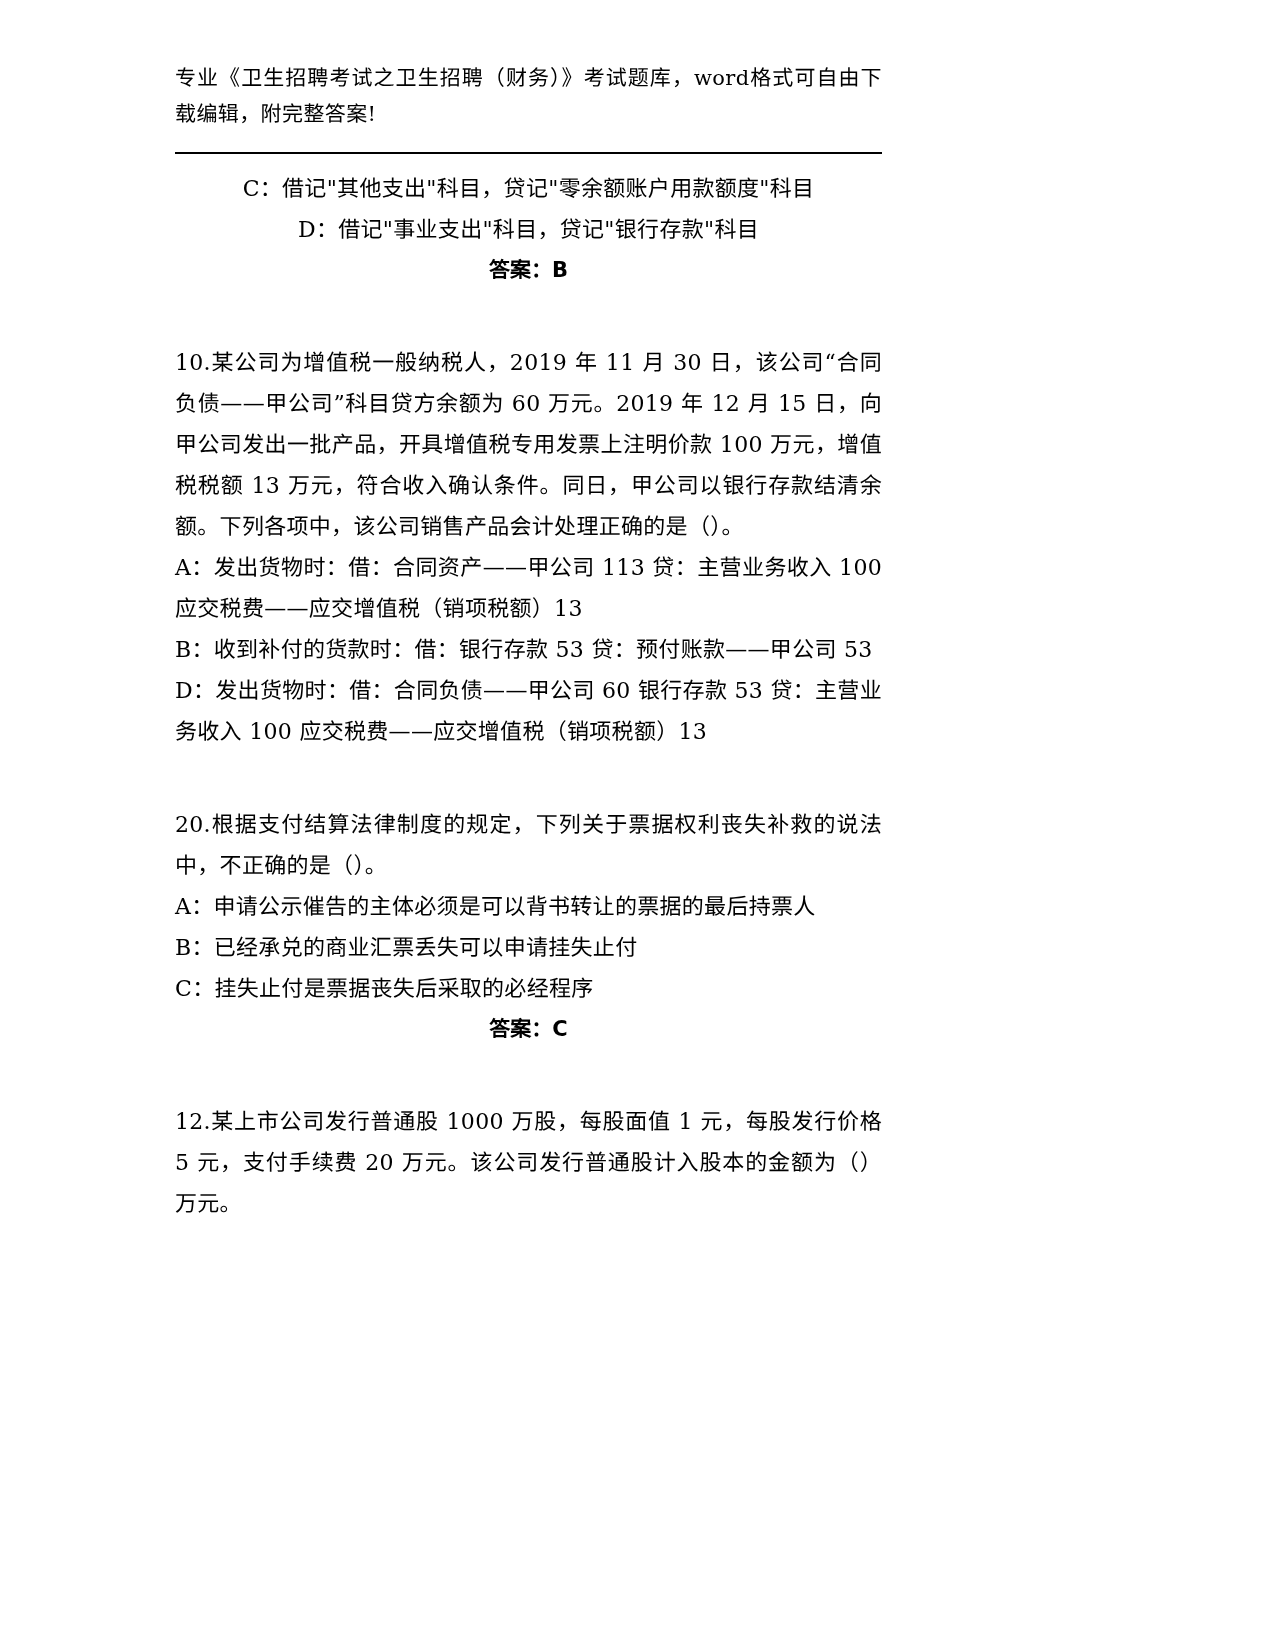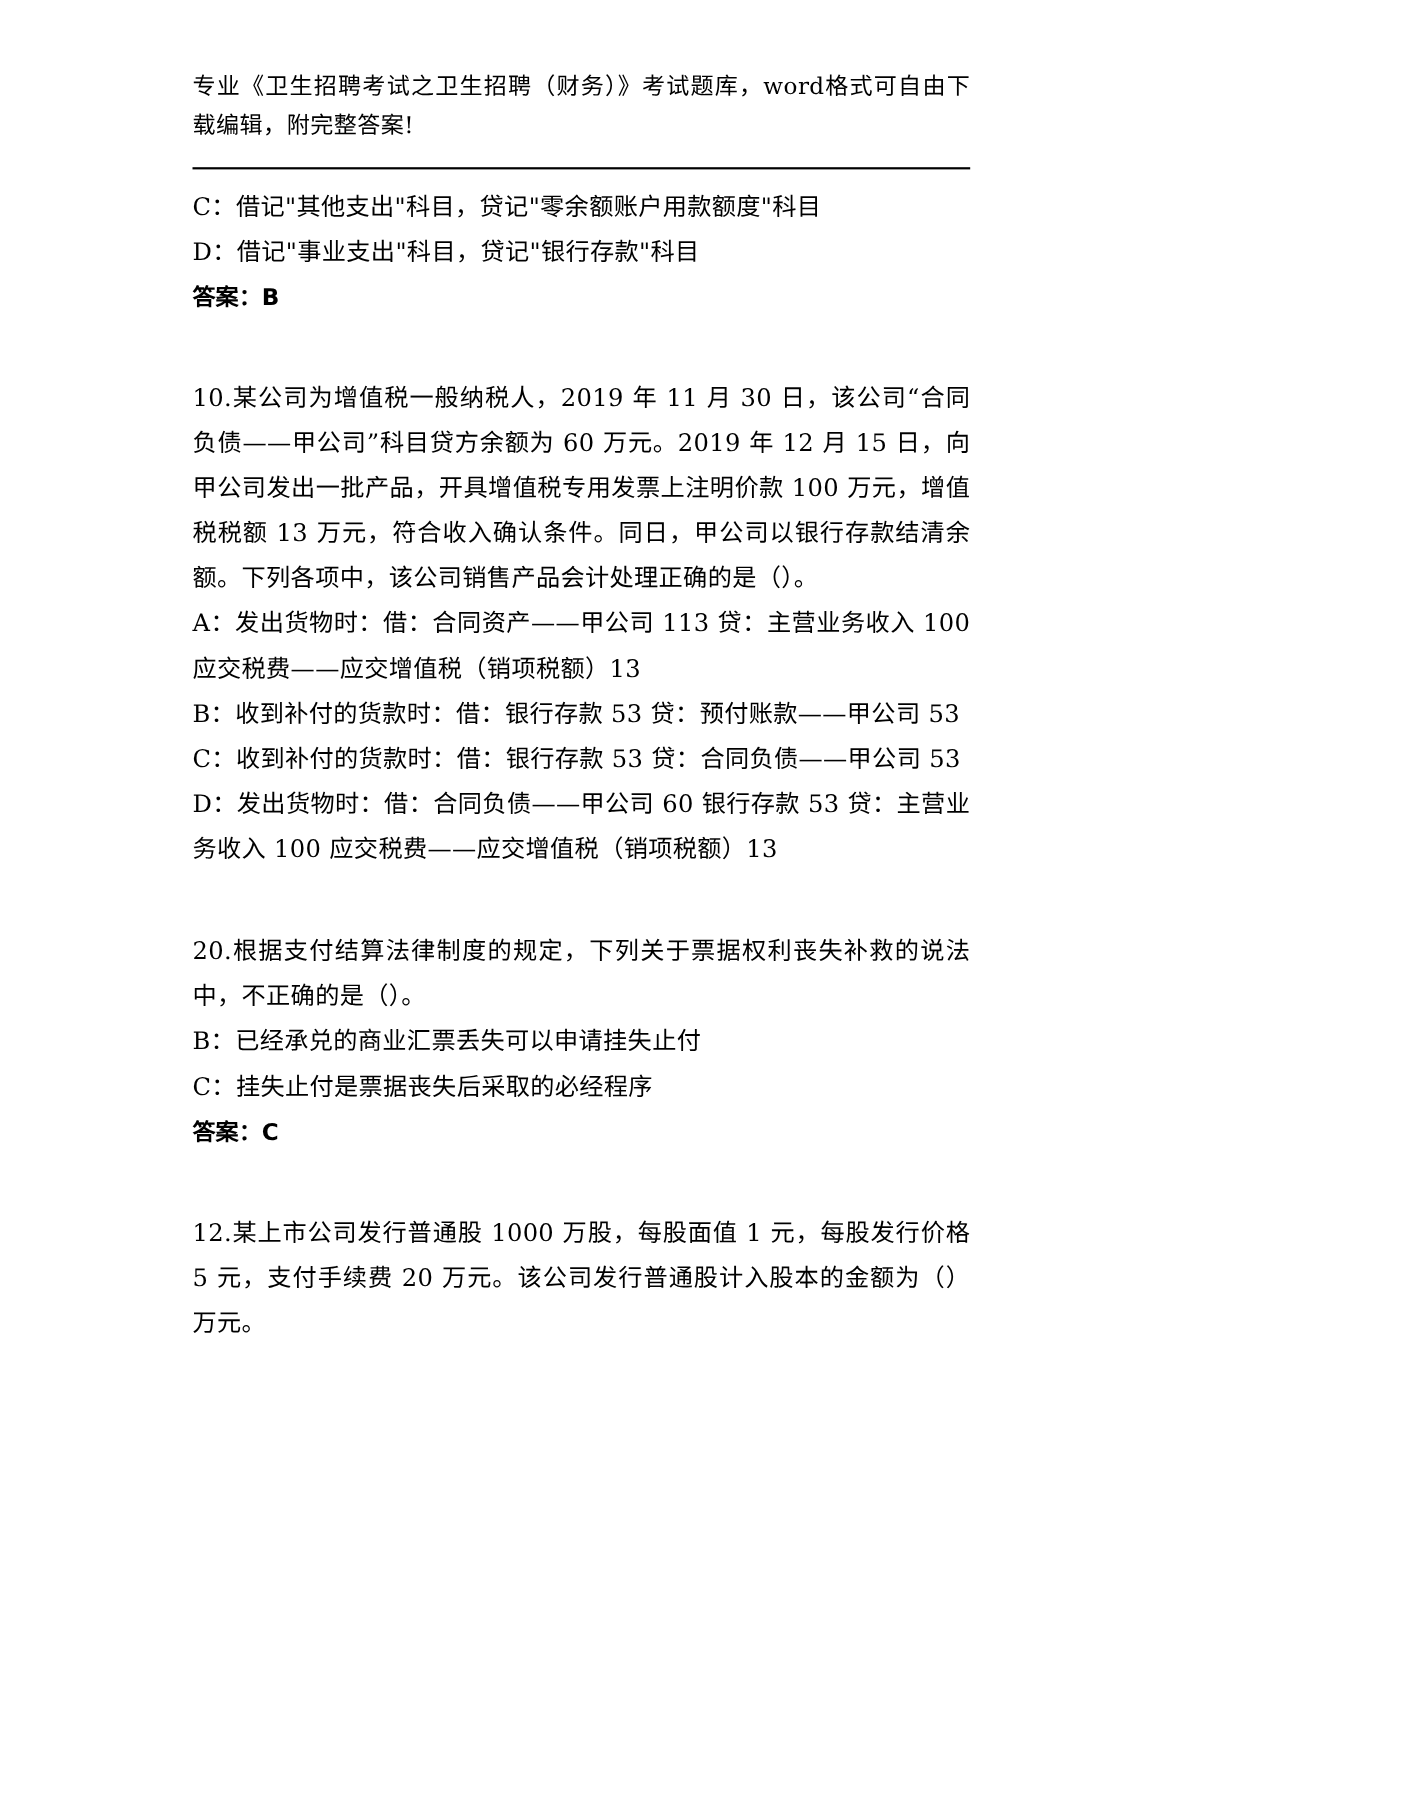--- a/index.html
+++ b/index.html
@@ -35,20 +35,21 @@
     height: 0;
   }
   .body-text {
     font-size: 22px;
     line-height: 41px;
     letter-spacing: 0.3px;
     text-align: justify;
   }
   .para {
     margin: 0;
+    text-align: center;
   }
   .block {
     margin-bottom: 6px;
   }
   .answer {
     font-weight: bold;
     font-family: "DejaVu Sans", "Liberation Sans", sans-serif;
     font-size: 21px;
     line-height: 40px;
   }
@@ -76,28 +77,28 @@
     <p class="body-text para">D：借记"事业支出"科目，贷记"银行存款"科目</p>
     <p class="answer para"><span>答案：</span><span class="ans-val">B</span></p>
   </div>
 
   <div class="gap"></div>
 
   <div class="block">
     <p class="body-text para q-body"><span>10.</span><span>某公司为增值税一般纳税人，2019 年 11 月 30 日，该公司“合同负债——甲公司”科目贷方余额为 60 万元。2019 年 12 月 15 日，向甲公司发出一批产品，开具增值税专用发票上注明价款 100 万元，增值税税额 13 万元，符合收入确认条件。同日，甲公司以银行存款结清余额。下列各项中，该公司销售产品会计处理正确的是（）。</span></p>
     <p class="body-text para q-body">A：发出货物时：借：合同资产——甲公司 113 贷：主营业务收入 100 应交税费——应交增值税（销项税额）13</p>
     <p class="body-text para q-body">B：收到补付的货款时：借：银行存款 53 贷：预付账款——甲公司 53</p>
-    <p class="body-text para q-body">C：收到补付的货款时：借：银行存款 53 贷：合同负债——甲公司 53</p>
     <p class="body-text para q-body">D：发出货物时：借：合同负债——甲公司 60 银行存款 53 贷：主营业务收入 100 应交税费——应交增值税（销项税额）13</p>
   </div>
 
   <div class="gap"></div>
 
   <div class="block">
     <p class="body-text para q-body"><span>20.</span><span>根据支付结算法律制度的规定，下列关于票据权利丧失补救的说法中，不正确的是（）。</span></p>
+    <p class="body-text para q-body">A：申请公示催告的主体必须是可以背书转让的票据的最后持票人</p>
     <p class="body-text para q-body">B：已经承兑的商业汇票丢失可以申请挂失止付</p>
     <p class="body-text para q-body">C：挂失止付是票据丧失后采取的必经程序</p>
     <p class="answer para"><span>答案：</span><span class="ans-val">C</span></p>
   </div>
 
   <div class="gap"></div>
 
   <div class="block">
     <p class="body-text para q-body"><span>12.</span><span>某上市公司发行普通股 1000 万股，每股面值 1 元，每股发行价格 5 元，支付手续费 20 万元。该公司发行普通股计入股本的金额为（）万元。</span></p>
   </div>

